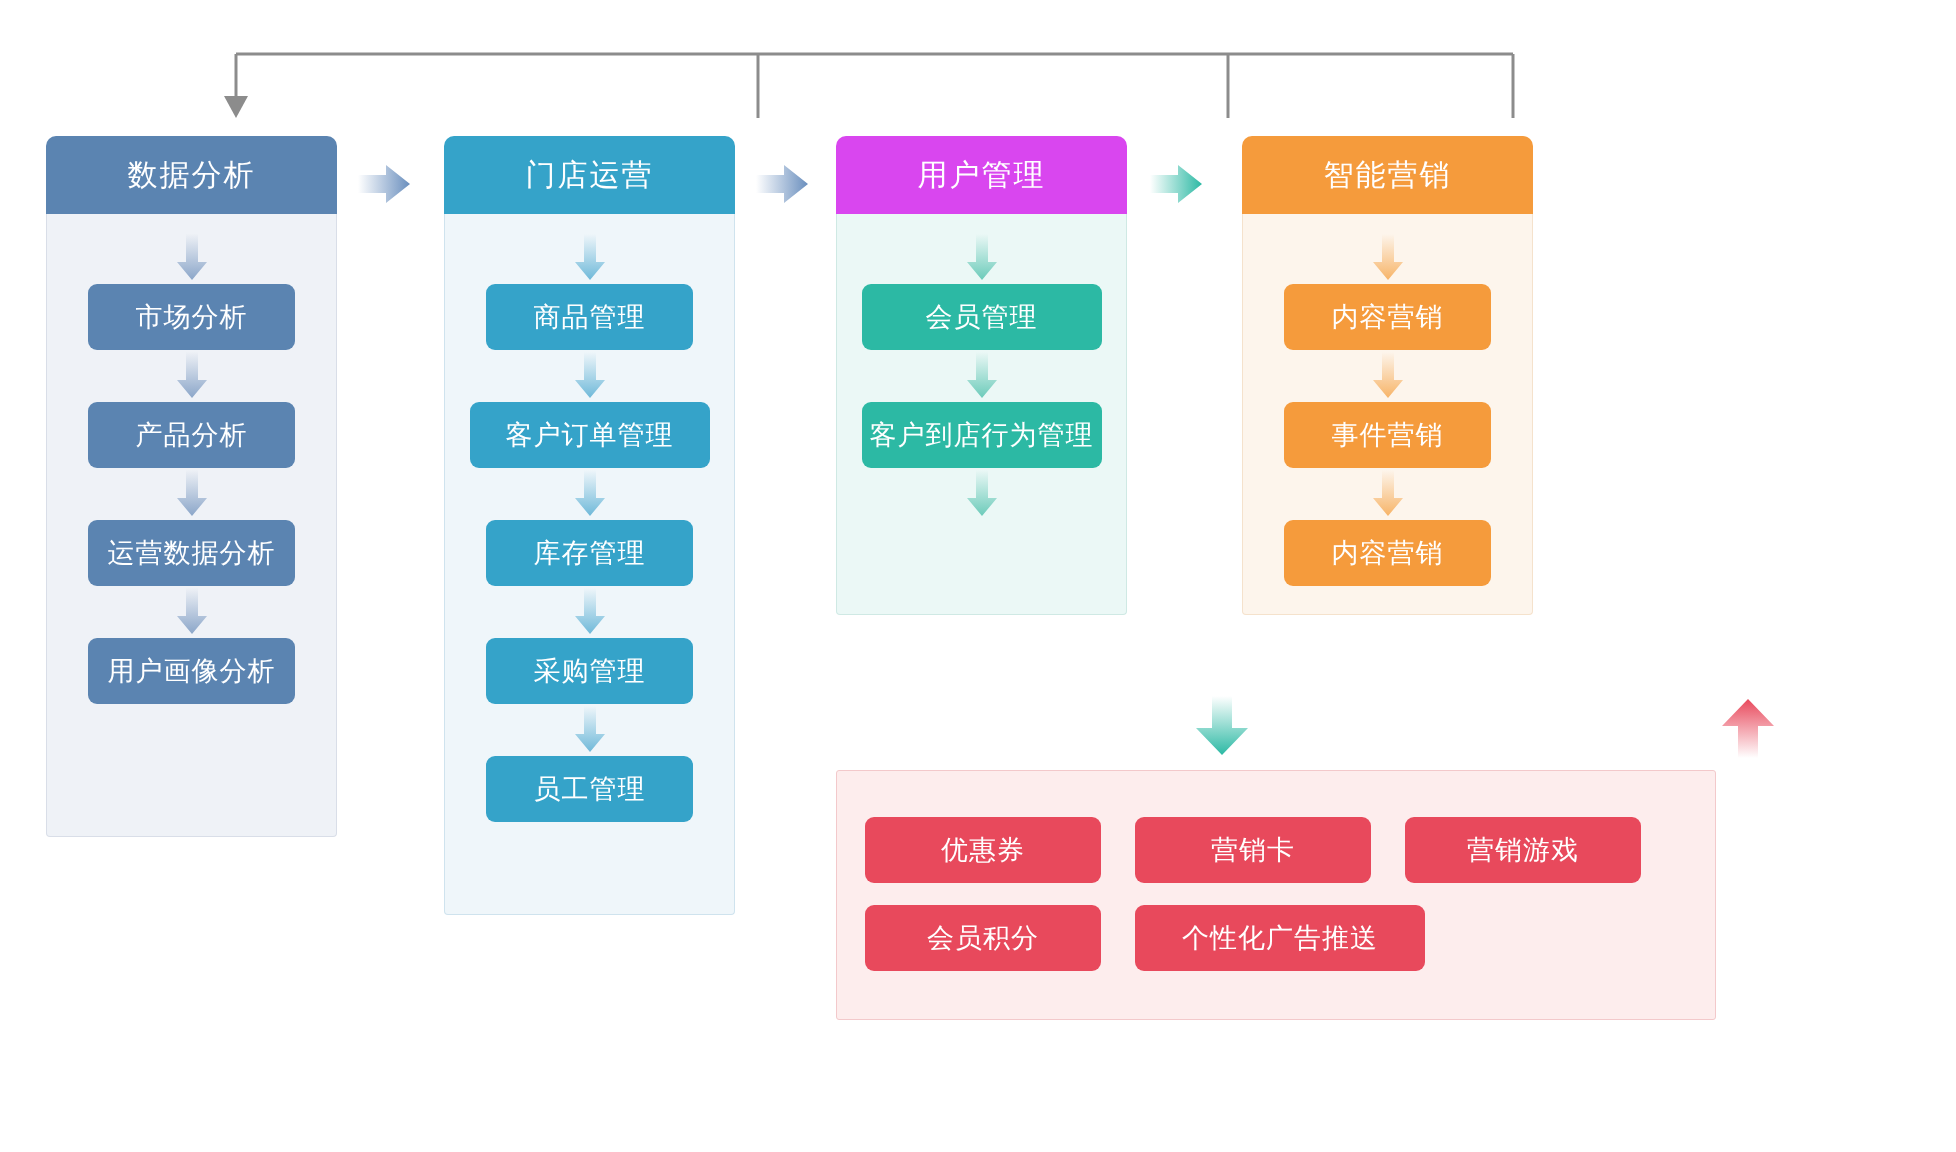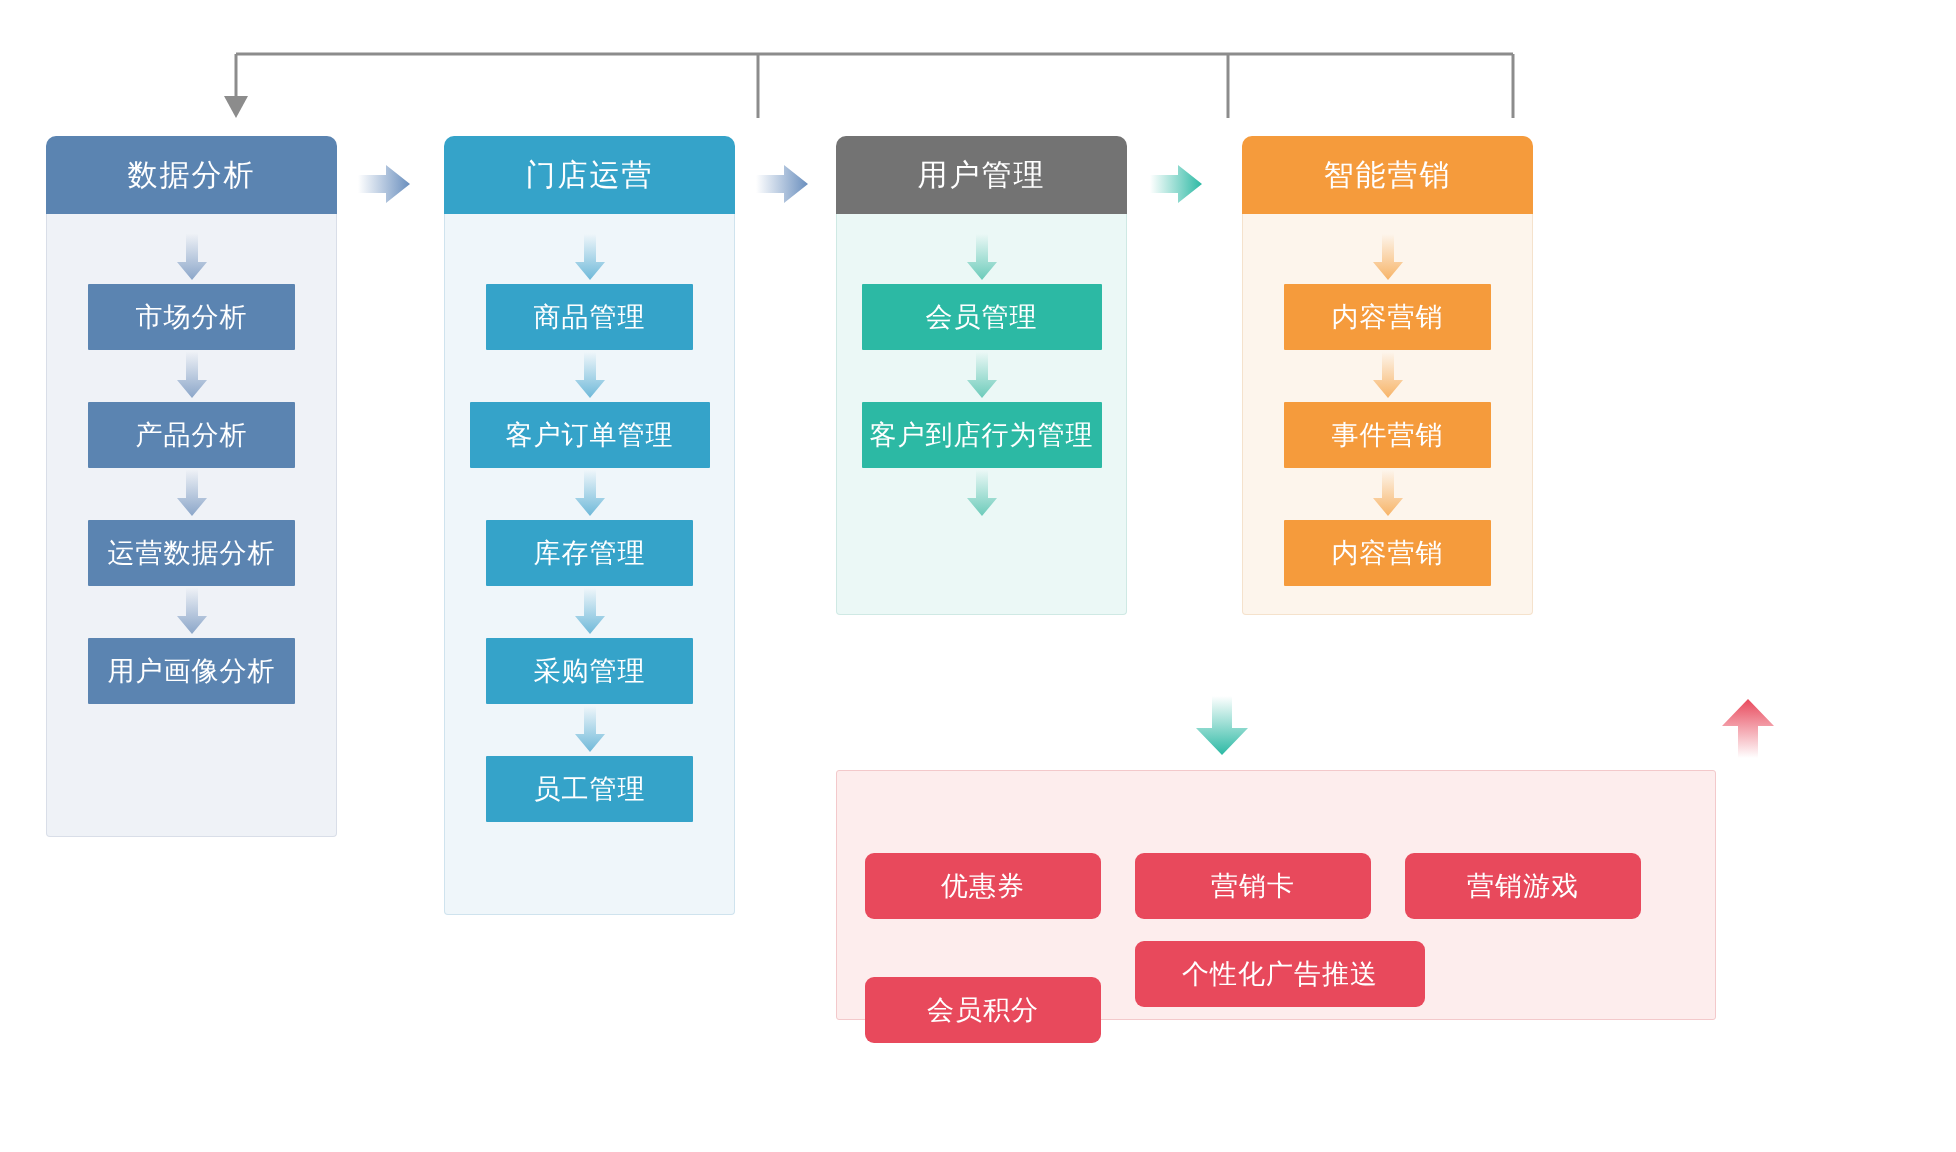--- a/index.html
+++ b/index.html
@@ -17,41 +17,41 @@
      display:flex;align-items:center;justify-content:center;
      color:#ffffff;font-size:30px;letter-spacing:2px;
   }
   .col-body{
      border-style:solid;border-width:0 1px 1px 1px;
      border-radius:0 0 4px 4px;
      display:flex;flex-direction:column;align-items:center;
      padding-top:18px;
   }
   .node{
-     border-radius:1px;color:#fff;font-size:27px;letter-spacing:1px;
+     border-radius:9px;color:#fff;font-size:27px;letter-spacing:1px;
      display:flex;align-items:center;justify-content:center;
      height:66px;box-sizing:border-box;padding:0 14px;white-space:nowrap;
   }
   .vsep{width:34px;height:52px;display:block;}
 
   
   #col1{left:46px;width:291px;}
   #col1 .col-head{background:#5B84B1;}
   #col1 .col-body{background:#EFF2F7;border-color:#d9dee8;height:604px;}
   #col1 .node{background:#5B84B1;width:207px;}
 
   
   #col2{left:444px;width:291px;}
   #col2 .col-head{background:#35A3C9;}
   #col2 .col-body{background:#EFF6FA;border-color:#cfe3ee;height:682px;}
   #col2 .node{background:#35A3C9;width:207px;}
 
   
   #col3{left:836px;width:291px;}
-  #col3 .col-head{background:#737373;}
+  #col3 .col-head{background:#d946ef;}
   #col3 .col-body{background:#EBF8F6;border-color:#cfe9e4;height:382px;}
   #col3 .node{background:#2CB9A4;width:240px;}
 
   
   #col4{left:1242px;width:291px;}
   #col4 .col-head{background:#F59B3C;}
   #col4 .col-body{background:#FDF5EC;border-color:#f5e2cc;height:382px;}
   #col4 .node{background:#F59B3C;width:207px;}
 
   
@@ -65,21 +65,21 @@
      position:absolute;left:836px;top:758px;width:880px;height:250px;
      background:#FDEDED;border:1px solid #f3c9cb;border-radius:3px;
      box-sizing:border-box;padding:46px 0 0 28px;
   }
   .tagrow{display:flex;gap:34px;margin-bottom:22px;}
   .tag{
      background:#E8495C;color:#fff;border-radius:9px;height:66px;
      display:flex;align-items:center;justify-content:center;
      font-size:27px;letter-spacing:1px;padding:0 18px;white-space:nowrap;
   }
-  .tag.w1{width:200px;margin-top:36px;}
+  .tag.w1{width:200px;}
   .tag.w2{width:254px;}
 </style>
 </head>
 <body>
 
 <div class="stage">
 
   <svg class="conn-svg" viewBox="0 0 1956 140" xmlns="http://www.w3.org/2000/svg">
     <g stroke="#8c8c8c" stroke-width="3" fill="none">
       <path d="M236,42 H1513"></path>

